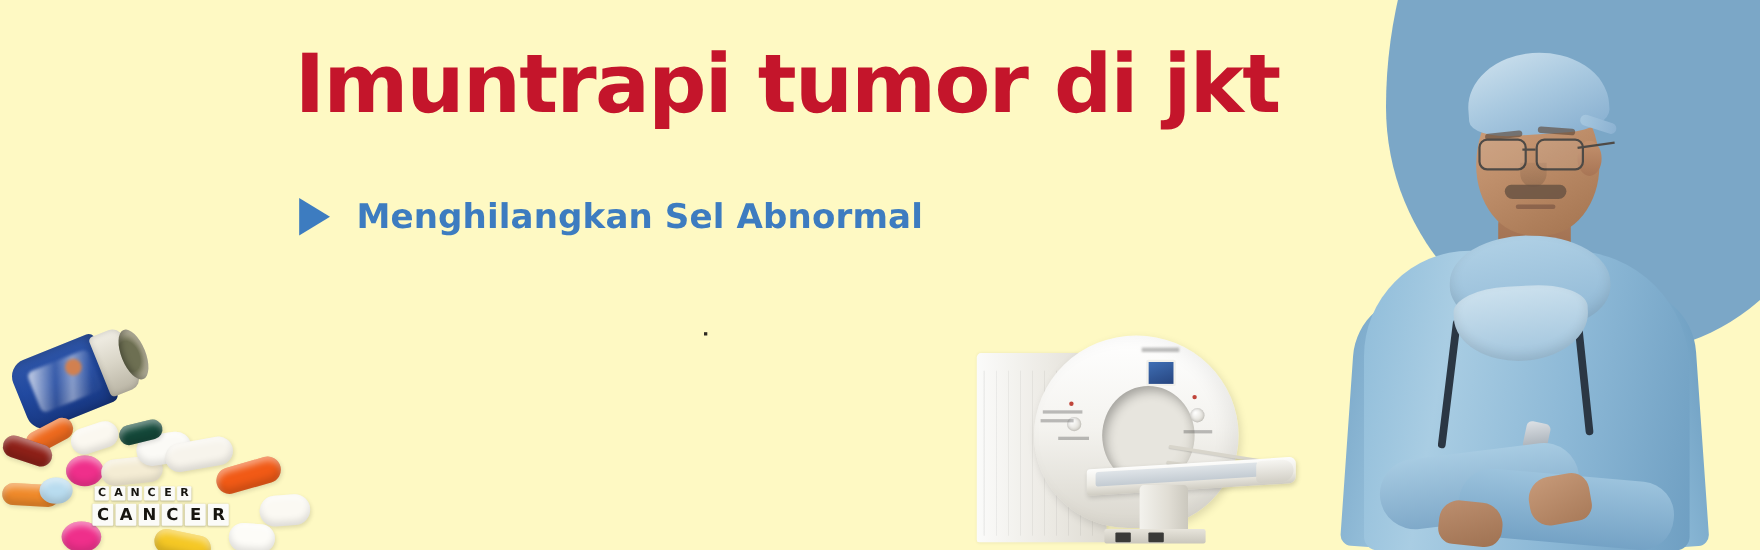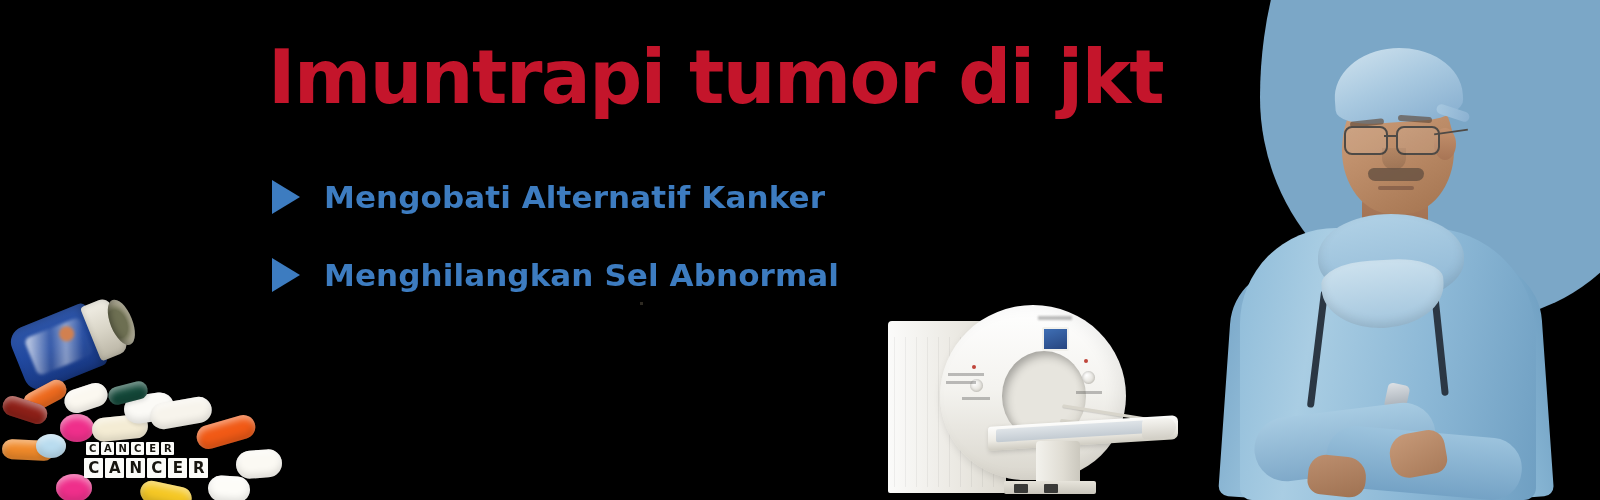--- a/index.html
+++ b/index.html
@@ -7,21 +7,21 @@
     margin: 0;
     padding: 0;
     background: #ffffff;
   }
 
   #banner {
     position: relative;
     width: 1600px;
     height: 500px;
     overflow: hidden;
-    background: #000000;
+    background: #fef9c3;
     font-family: "Liberation Sans", sans-serif;
     -webkit-font-smoothing: antialiased;
   }
 
   
   .blue-blob {
     position: absolute;
     top: -210px;
     right: -80px;
     width: 420px;
@@ -499,24 +499,20 @@
 </head>
 <body>
 
 <div id="banner">
 
   <div class="blue-blob"></div>
 
   <div class="headline">Imuntrapi tumor di jkt</div>
 
   <ul class="bullets">
-    <li class="bullet-row">
-      <span class="tri"></span>
-      <span class="bullet-text">Mengobati Alternatif Kanker</span>
-    </li>
     <li class="bullet-row">
       <span class="tri"></span>
       <span class="bullet-text">Menghilangkan Sel Abnormal</span>
     </li>
   </ul>
 
   <div class="speck"></div>
 
   <div class="pill-scene">
 

